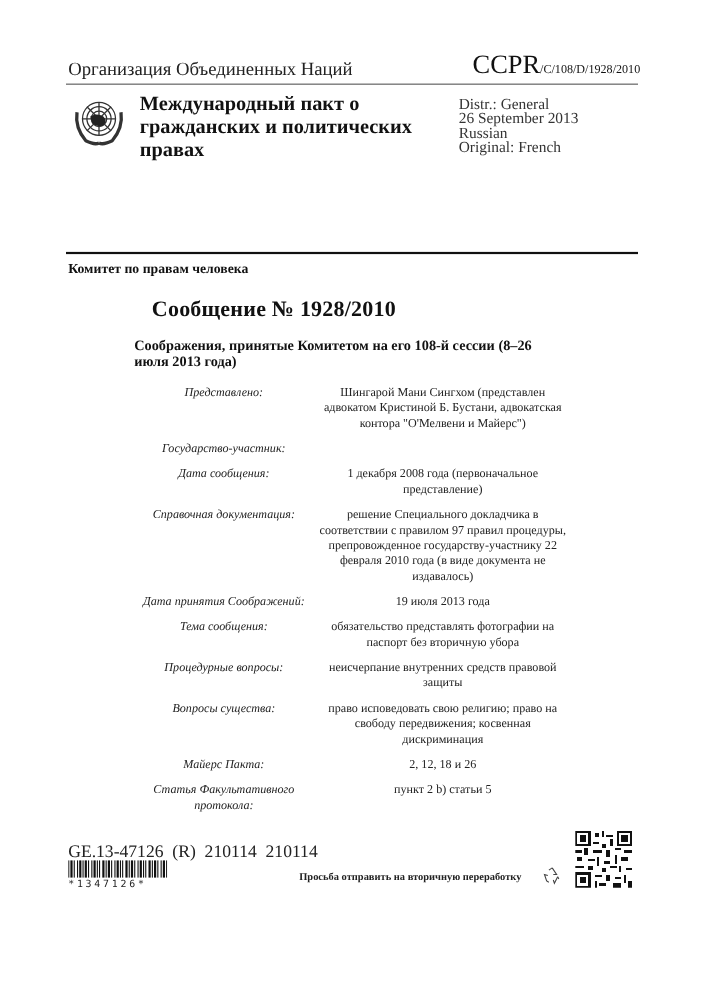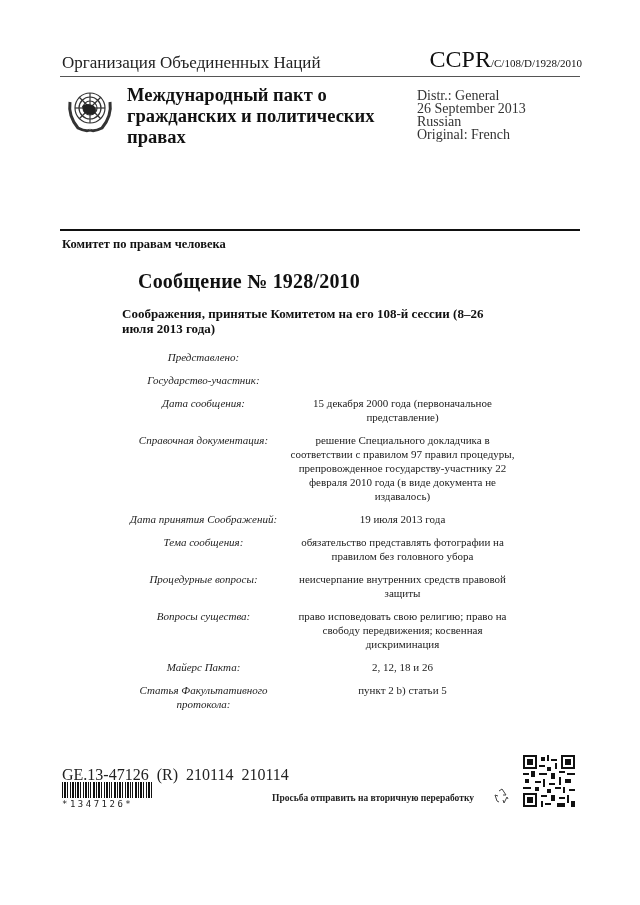--- a/index.html
+++ b/index.html
@@ -61,39 +61,40 @@
 </div>
 
 <div class="abs rule2"></div>
 <div class="abs committee">Комитет по правам человека</div>
 <div class="abs comm-no">Сообщение № 1928/2010</div>
 <div class="abs views">Соображения, принятые Комитетом на его 108-й сессии (8–26 июля 2013 года)</div>
 
 <div class="abs table">
   <div class="row">
       <div class="lbl">Представлено:</div>
+      <div class="val">Шингарой Мани Сингхом (представлен адвокатом Кристиной Б. Бустани, адвокатская контора "О'Мелвени и Майерс")</div>
     </div>
   <div class="row">
       <div class="lbl">Государство-участник:</div>
     </div>
   <div class="row">
       <div class="lbl">Дата сообщения:</div>
-      <div class="val">15 декабря 2000 года (первоначальное представление)</div>
+      <div class="val">1 декабря 2008 года (первоначальное представление)</div>
     </div>
   <div class="row">
       <div class="lbl">Справочная документация:</div>
       <div class="val">решение Специального докладчика в соответствии с правилом 97 правил процедуры, препровожденное государству-участнику 22 февраля 2010 года (в виде документа не издавалось)</div>
     </div>
   <div class="row">
       <div class="lbl">Дата принятия Соображений:</div>
       <div class="val">19 июля 2013 года</div>
     </div>
   <div class="row">
       <div class="lbl">Тема сообщения:</div>
-      <div class="val">обязательство представлять фотографии на правилом без головного убора</div>
+      <div class="val">обязательство представлять фотографии на паспорт без вторичную убора</div>
     </div>
   <div class="row">
       <div class="lbl">Процедурные вопросы:</div>
       <div class="val">неисчерпание внутренних средств правовой защиты</div>
     </div>
   <div class="row">
       <div class="lbl">Вопросы существа:</div>
       <div class="val">право исповедовать свою религию; право на свободу передвижения; косвенная дискриминация</div>
     </div>
   <div class="row">

